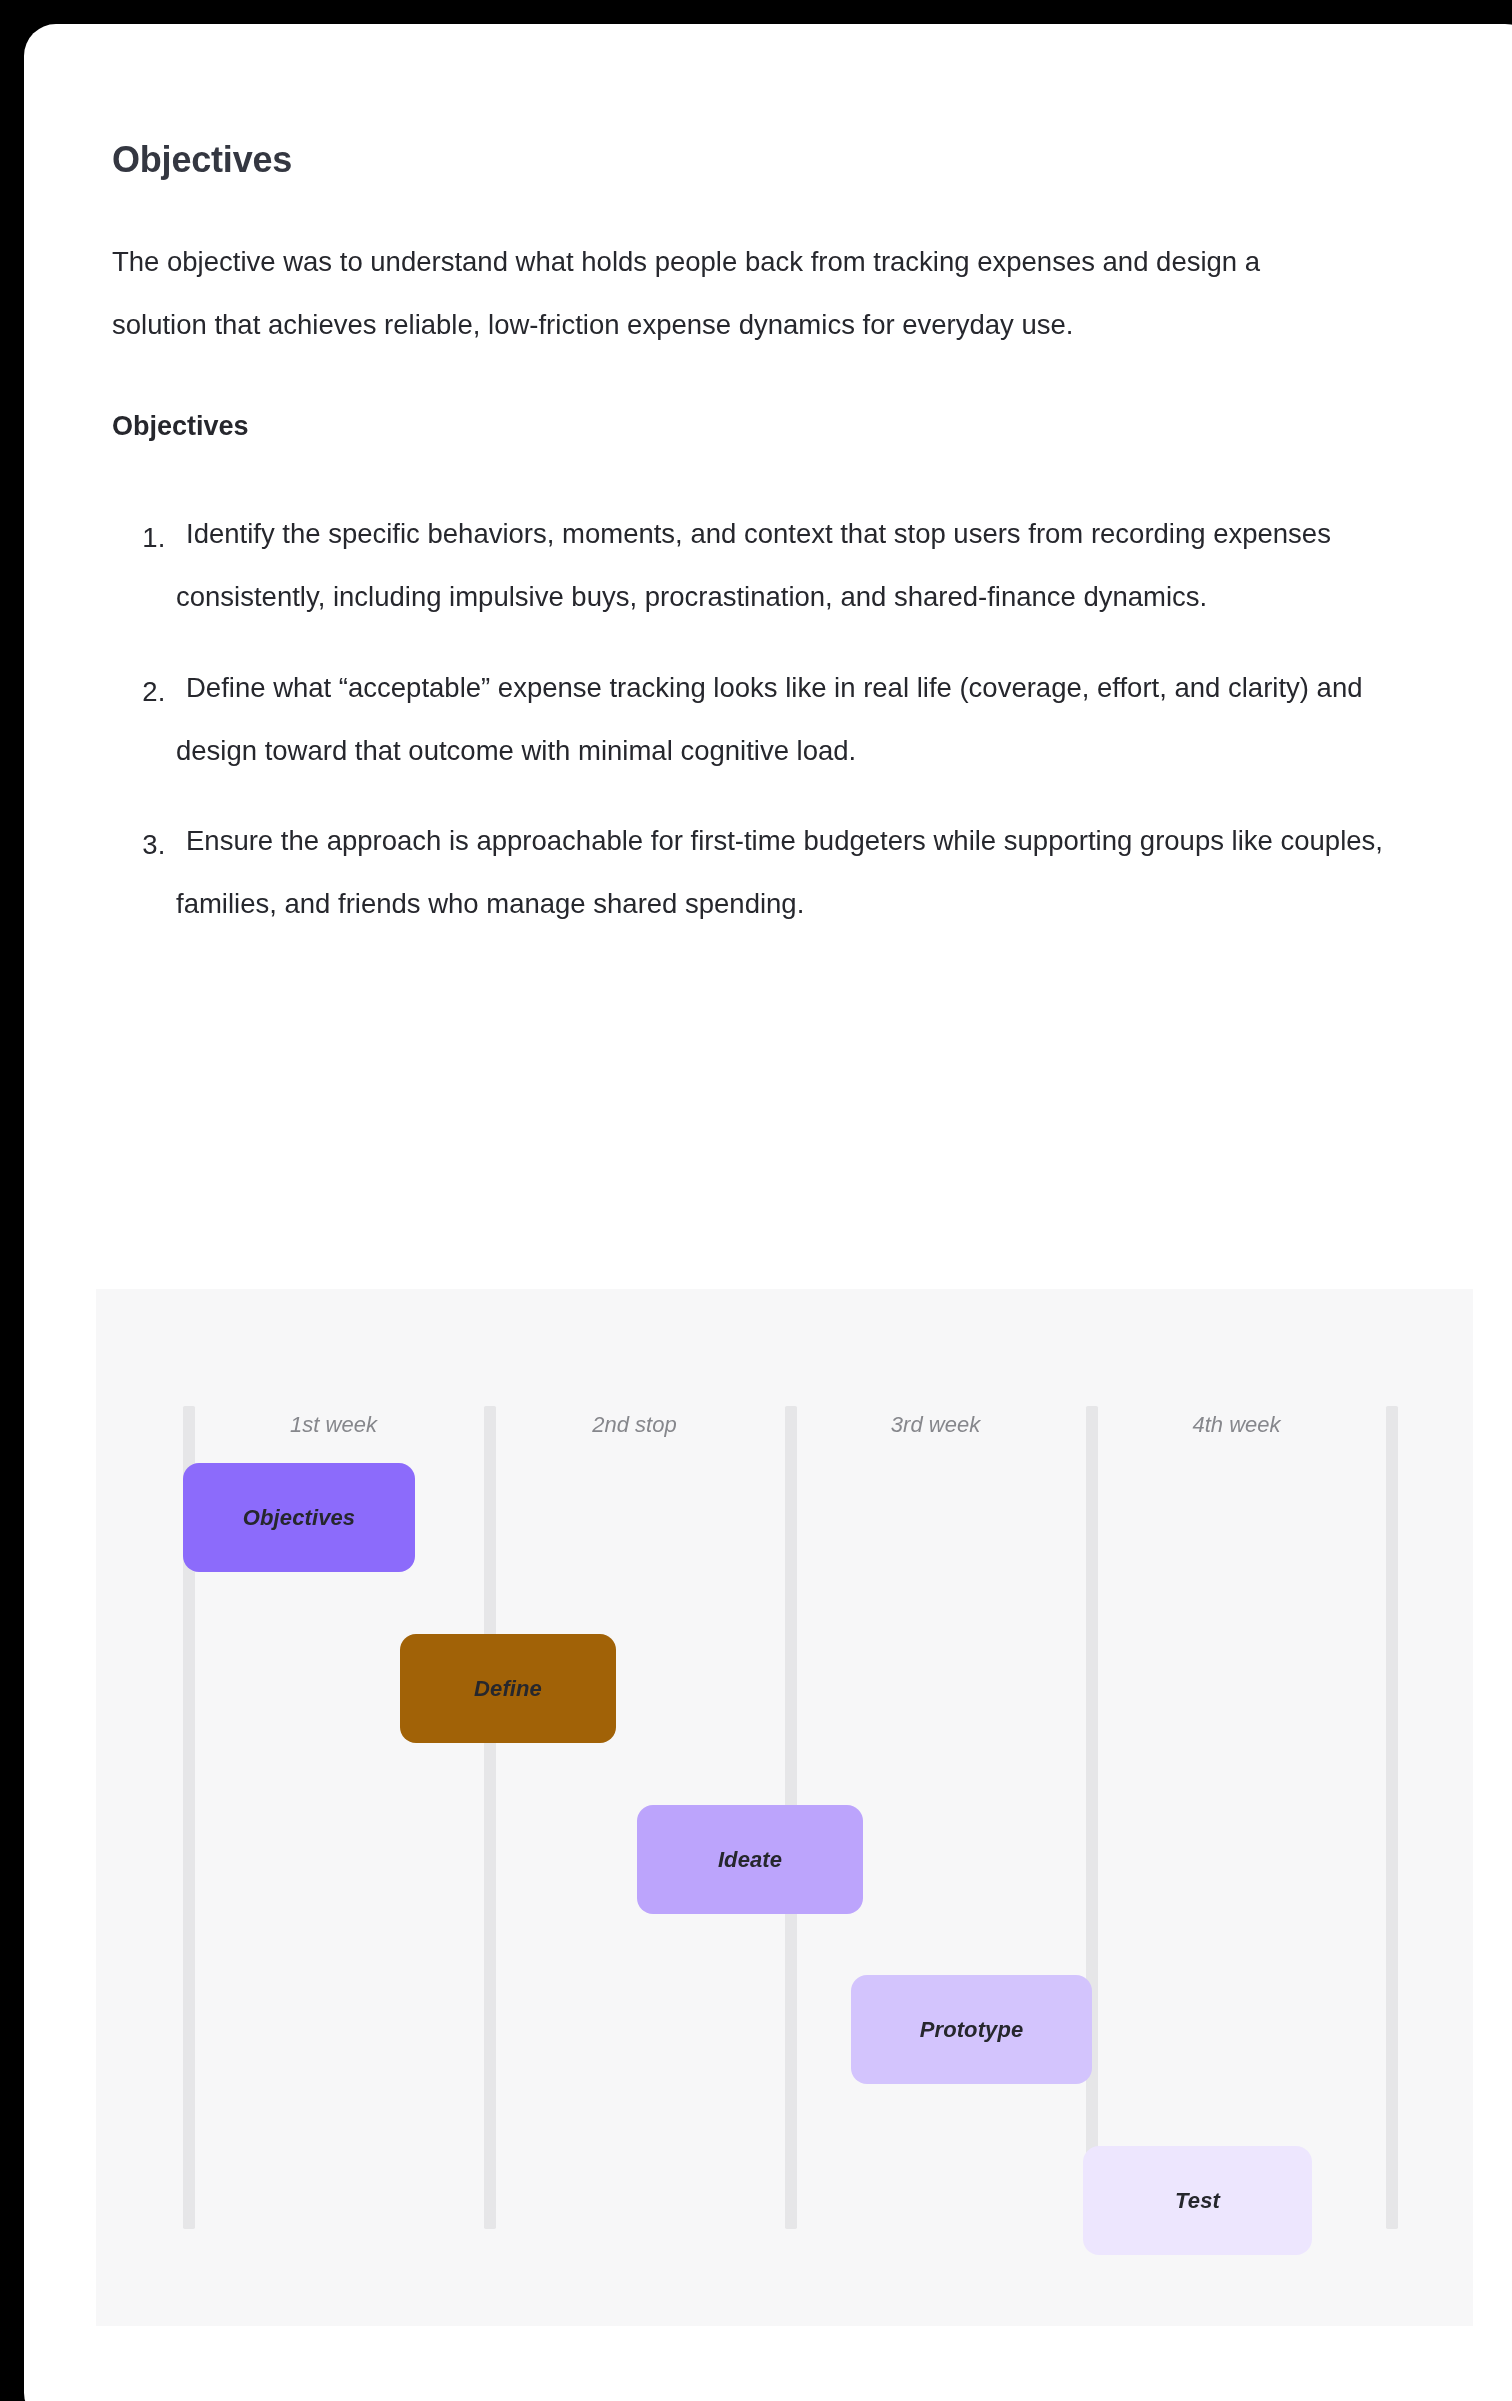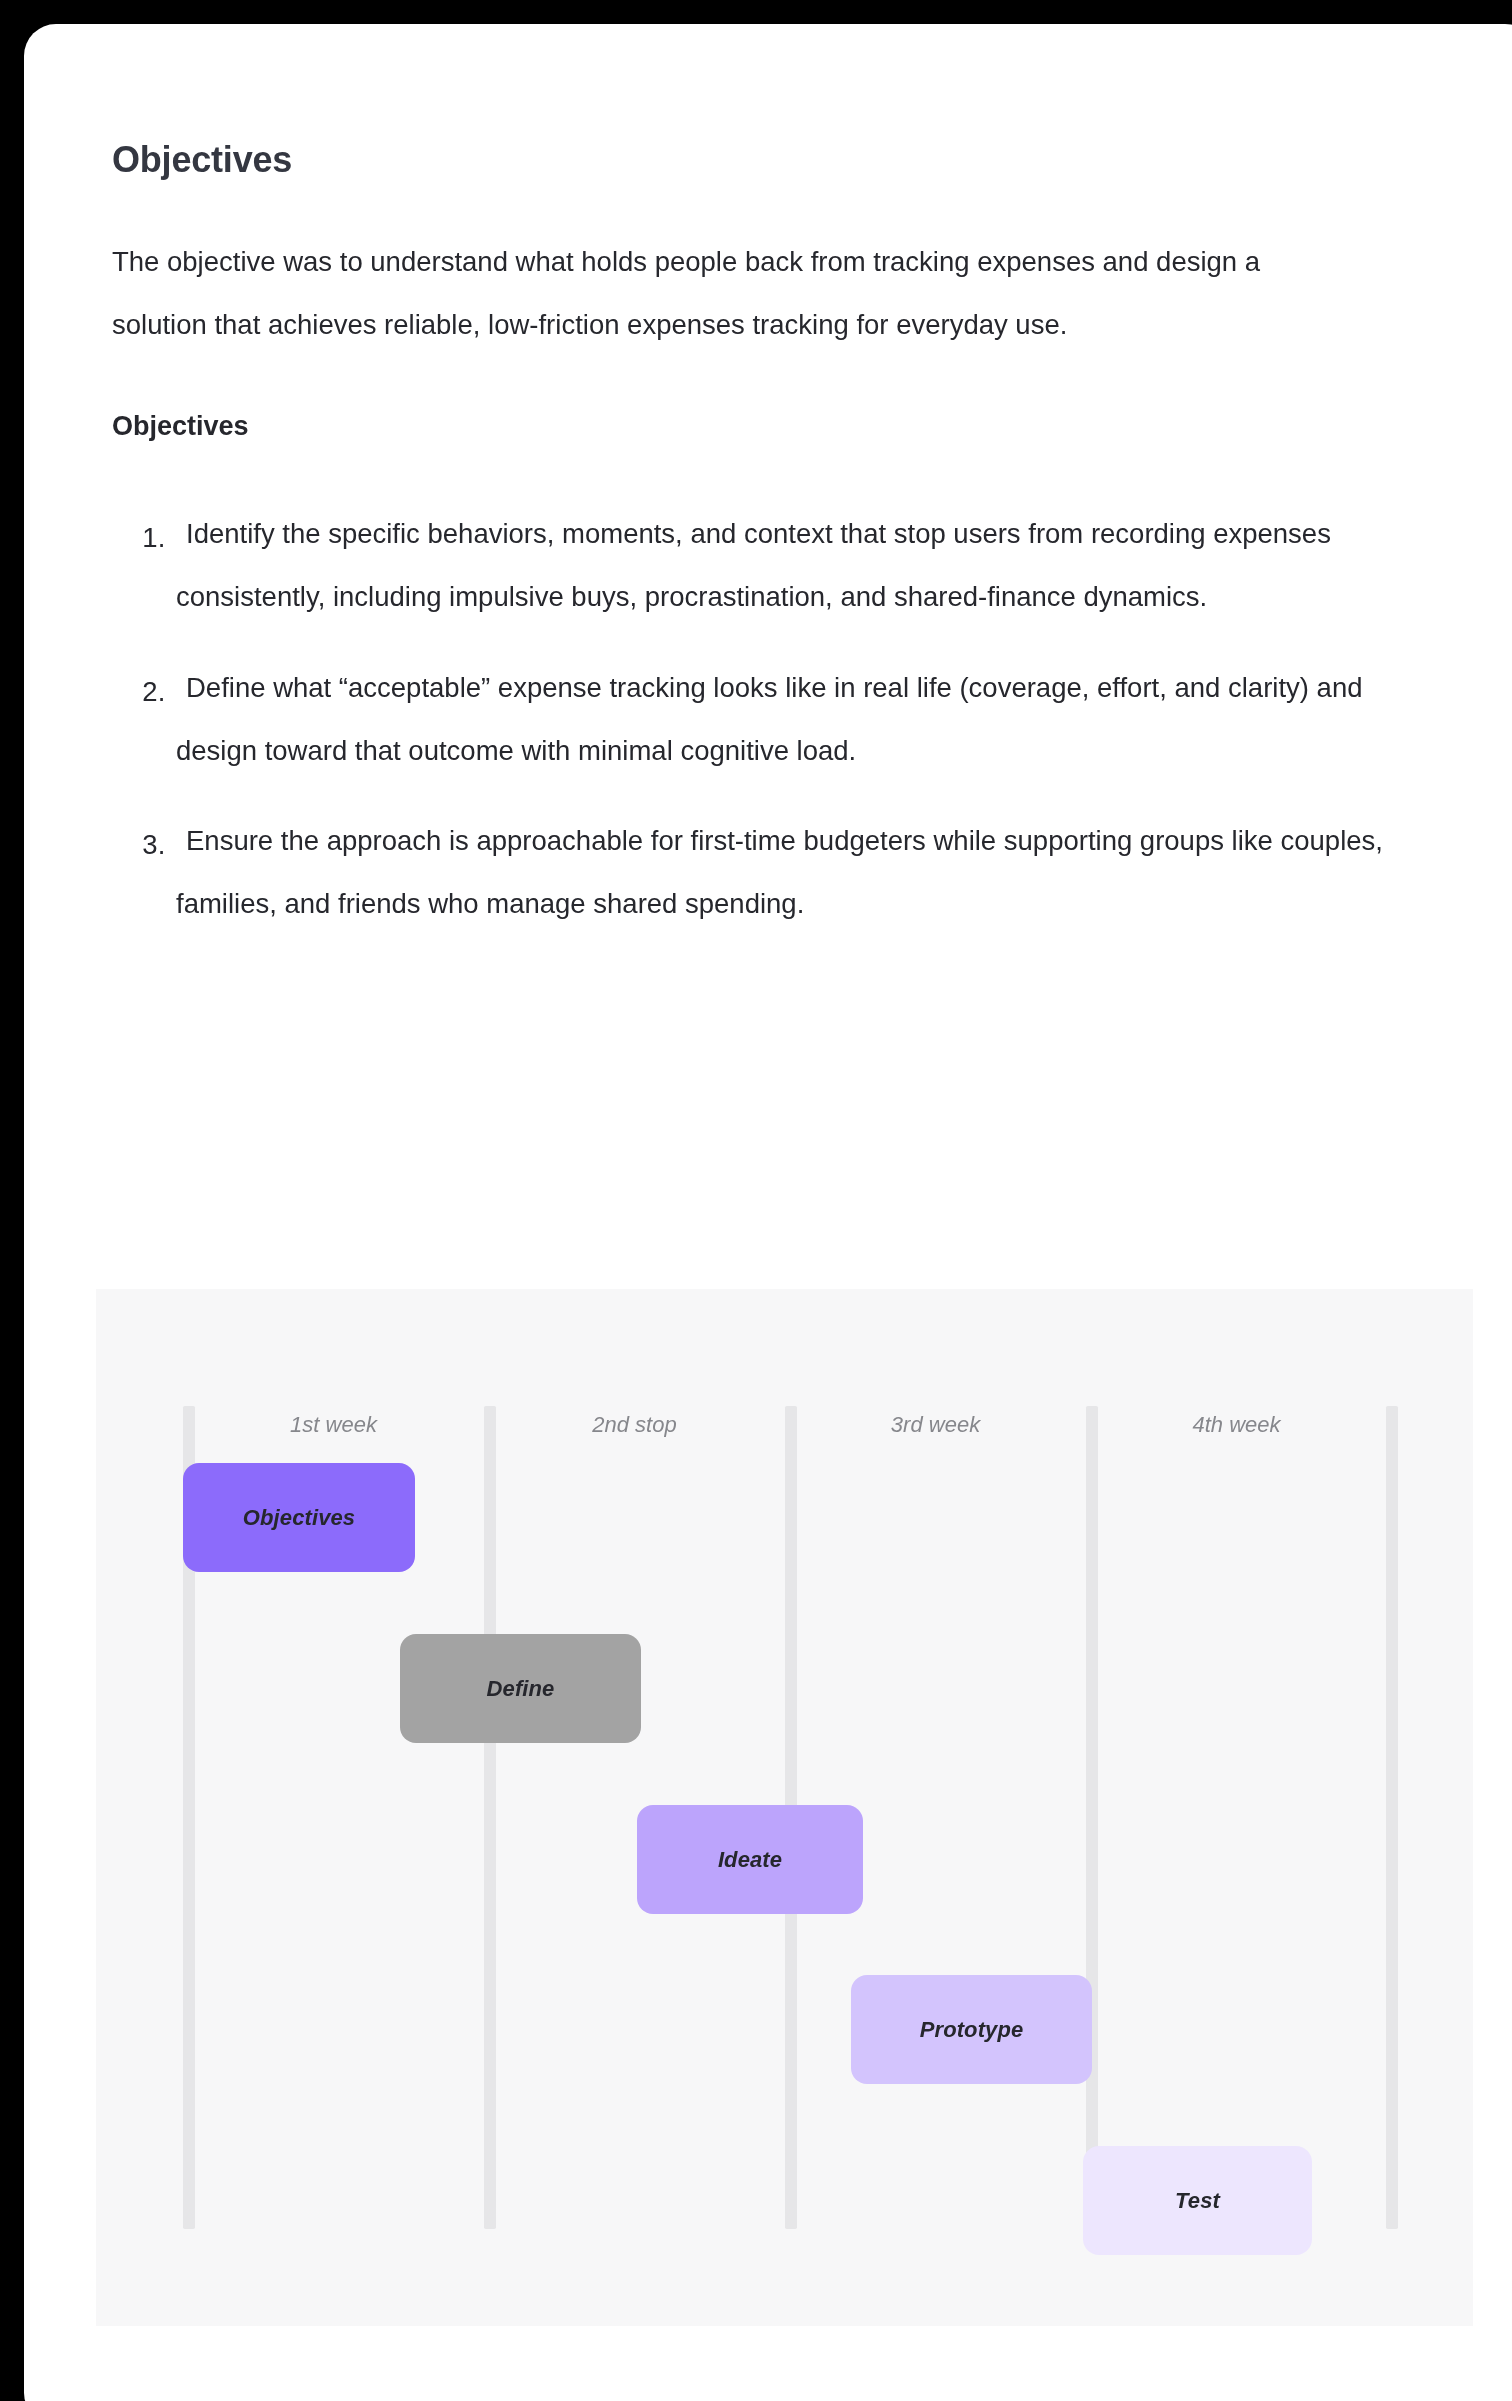--- a/index.html
+++ b/index.html
@@ -116,21 +116,21 @@
 </style>
 </head>
 <body>
 
 <div class="page">
 
   <div class="content">
 
     <h1 class="h1">Objectives</h1>
 
-    <p class="intro">The objective was to understand what holds people back from tracking expenses and design a solution that achieves reliable, low-friction expenses tracking for everyday use.</p>
+    <p class="intro">The objective was to understand what holds people back from tracking expenses and design a solution that achieves reliable, low-friction expense dynamics for everyday use.</p>
 
     <h2 class="h2">Objectives</h2>
 
     <ol class="obj-list">
       <li class="obj-item">
         <span class="obj-num">1.</span>
         <span>Identify the specific behaviors, moments, and context that stop users from recording expenses consistently, including impulsive buys, procrastination, and shared-finance dynamics.</span>
       </li>
       <li class="obj-item">
         <span class="obj-num">2.</span>
@@ -149,21 +149,21 @@
         <div class="gridline" style="left: 79px; background: rgb(230, 230, 232);"></div>
         <div class="gridline" style="left: 380px; background: rgb(230, 230, 232);"></div>
         <div class="gridline" style="left: 681px; background: rgb(230, 230, 232);"></div>
         <div class="gridline" style="left: 982px; background: rgb(230, 230, 232);"></div>
         <div class="gridline" style="left: 1282px; background: rgb(230, 230, 232);"></div>
         <div class="week-label" style="left: 79px;">1st week</div>
         <div class="week-label" style="left: 380px;">2nd stop</div>
         <div class="week-label" style="left: 681px;">3rd week</div>
         <div class="week-label" style="left: 982px;">4th week</div>
         <div class="bar" style="left: 79px; width: 232px; top: 166px; background: rgb(140, 107, 251);">Objectives</div>
-        <div class="bar" style="left: 296px; width: 241px; top: 337px; background: #a3a3a3;">Define</div>
+        <div class="bar" style="left: 296px; width: 216px; top: 337px; background: #a16207;">Define</div>
         <div class="bar" style="left: 533px; width: 226px; top: 508px; background: rgb(188, 164, 252);">Ideate</div>
         <div class="bar" style="left: 747px; width: 241px; top: 678px; background: rgb(211, 196, 253);">Prototype</div>
         <div class="bar" style="left: 979px; width: 229px; top: 849px; background: rgb(237, 230, 254);">Test</div>
       </div>
   </div>
 
 </div>
 
 
 </body></html>

